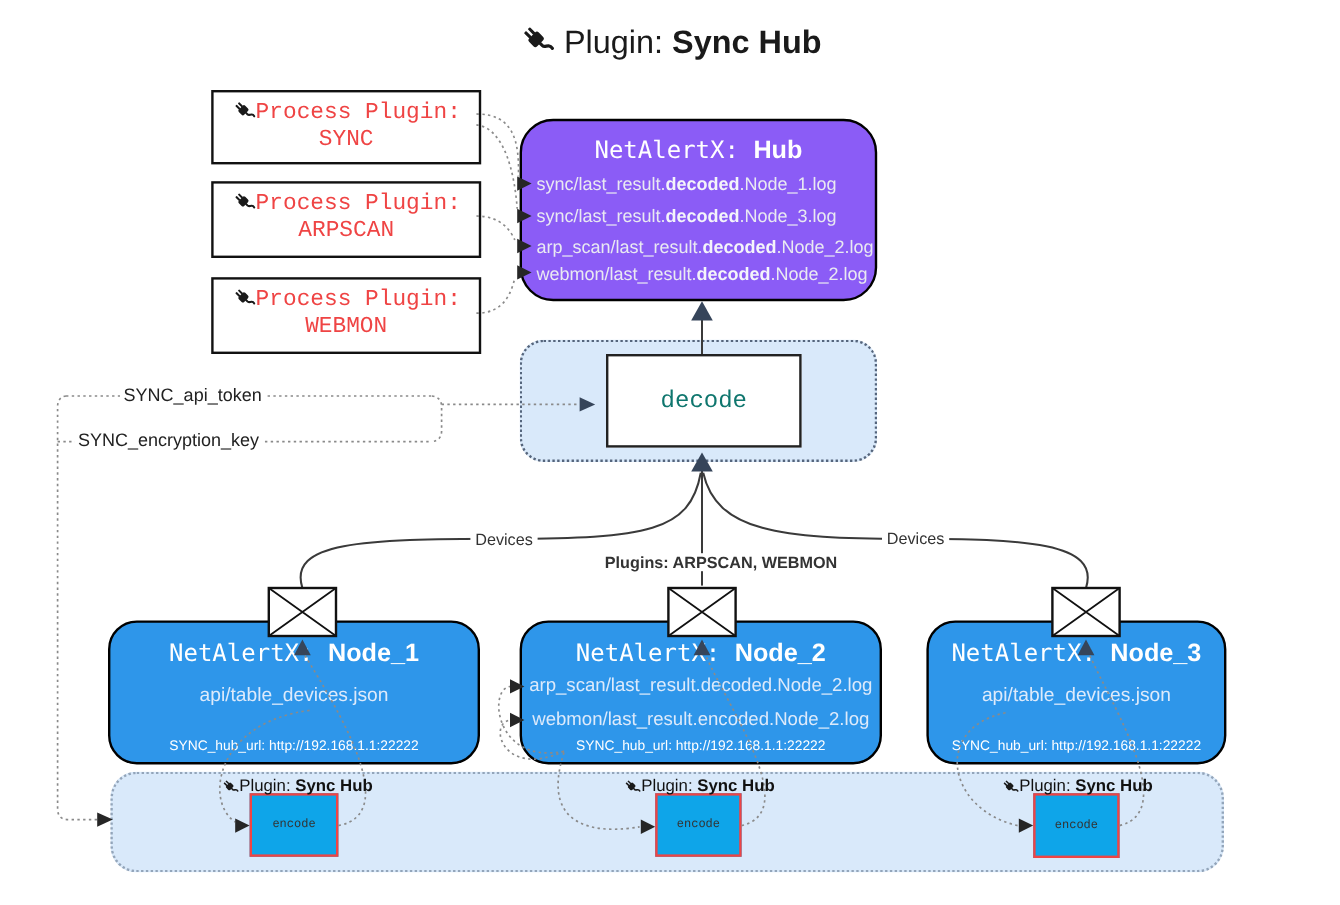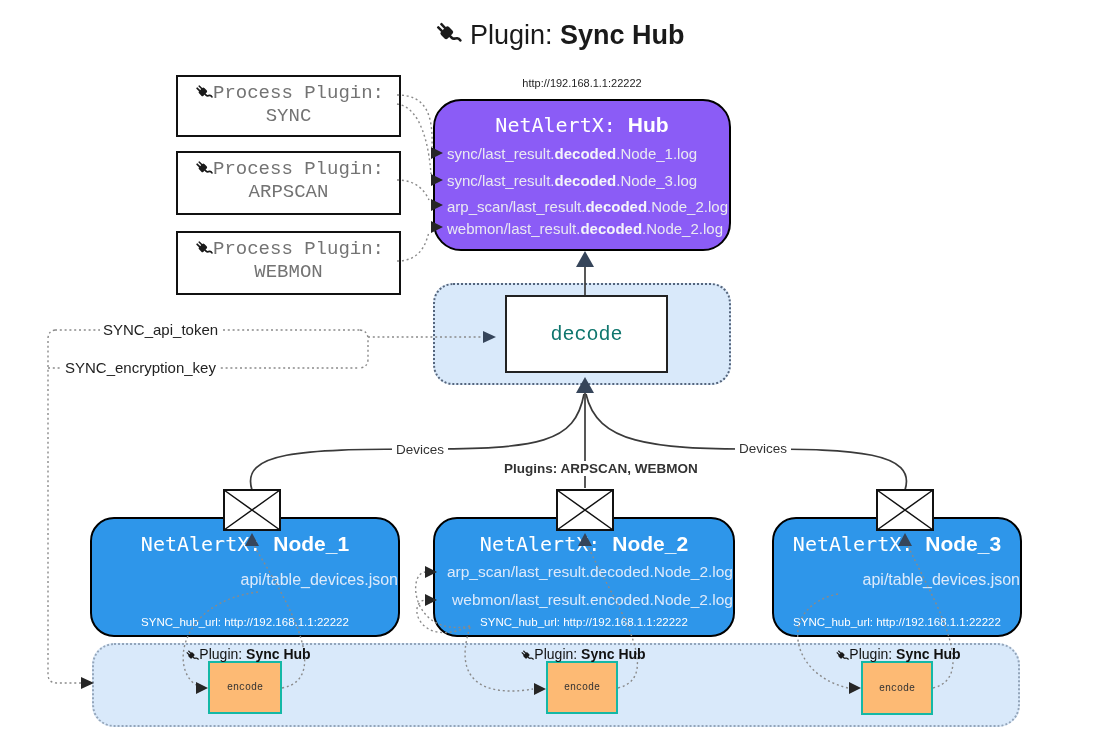--- a/index.html
+++ b/index.html
@@ -4,21 +4,21 @@
 <style>
   html,body{margin:0;padding:0;background:#fff;}
   #canvas{position:relative;width:1117px;height:754px;background:#fff;
           font-family:"Liberation Sans",sans-serif;overflow:hidden;border-radius:25px;}
   .abs{position:absolute;}
   
   #title{left:0;right:0;top:18px;text-align:center;font-size:27px;color:#1a1a1a;z-index:6;}
   #title .bold{font-weight:bold;}
   
   .pbox{background:#fff;border:2px solid #111;text-align:center;
-        font-family:"Liberation Mono","DejaVu Sans Mono",monospace;font-size:19px;color:#737373;z-index:2;}
+        font-family:"Liberation Mono","DejaVu Sans Mono",monospace;font-size:19px;color:#ef4444;z-index:2;}
   .pbox .l1{margin-top:5px;white-space:nowrap;}
   .pbox .l2{margin-top:1px;}
   
   #huburl{left:433px;top:77px;width:298px;text-align:center;font-size:11px;color:#1f1f1f;z-index:2;}
   #hub{left:433px;top:99px;width:298px;height:152px;background:#8b5cf6;border:2px solid #000;
        border-radius:28px;box-sizing:border-box;z-index:2;}
   #hub .htitle{position:absolute;left:0;right:0;top:12px;text-align:center;color:#fff;
        font-family:"DejaVu Sans Mono",monospace;font-size:20px;}
   #hub .htitle .bold{font-family:"Liberation Sans",sans-serif;font-weight:bold;font-size:21px;}
   .hlog{position:absolute;left:12px;right:4px;height:20px;color:#e9e9f2;font-size:15px;white-space:nowrap;}
@@ -31,27 +31,27 @@
           font-family:"Liberation Mono","DejaVu Sans Mono",monospace;font-size:20px;color:#0f766e;z-index:2;}
   
   .setlab{font-size:15px;color:#222;background:#fff;padding:0 3px;white-space:nowrap;z-index:6;}
   
   .edgelab{font-size:13.5px;color:#333;background:#fff;padding:0 4px;white-space:nowrap;z-index:6;}
   
   .node{background:#2e96ea;border:2px solid #000;border-radius:24px;box-sizing:border-box;z-index:2;}
   .node .ntitle{position:absolute;left:0;right:0;top:13px;text-align:center;color:#fff;
        font-family:"DejaVu Sans Mono",monospace;font-size:20px;white-space:nowrap;}
   .node .ntitle .bold{font-family:"Liberation Sans",sans-serif;font-weight:bold;font-size:21px;}
-  .nfile{position:absolute;left:0;right:0;text-align:right;color:#ddeafb;font-size:16px;white-space:nowrap;}
+  .nfile{position:absolute;left:0;right:0;text-align:center;color:#ddeafb;font-size:16px;white-space:nowrap;}
   .nfile.small{font-size:15.5px;}
   .nurl{position:absolute;left:0;right:0;bottom:7px;text-align:center;color:#fff;font-size:11.5px;}
   
   #botwrap{left:92px;top:643px;width:928px;height:84px;background:#d9e9fa;
            border:2px dotted #93a5ba;border-radius:22px;box-sizing:border-box;z-index:1;}
-  .ebox{background:#fdba74;border:2px solid #14b8a6;box-sizing:border-box;display:flex;align-items:center;
+  .ebox{background:#0ea5e9;border:2px solid #ef4444;box-sizing:border-box;display:flex;align-items:center;
         justify-content:center;font-family:"Liberation Mono","DejaVu Sans Mono",monospace;
         font-size:10px;color:#333;z-index:2;}
   .elab{font-size:14px;color:#111;text-align:center;white-space:nowrap;z-index:6;}
   .elab .bold{font-weight:bold;}
   
   #overlay{position:absolute;left:0;top:0;z-index:5;pointer-events:none;}
   .solid{fill:none;stroke:#3a3a3a;stroke-width:1.7px;}
   .dot{fill:none;stroke:#8a8a8a;stroke-width:1.4px;stroke-dasharray:2,2.8;}
   .tri{fill:#262626;}
   .bigarrow{fill:#36455a;}
@@ -104,21 +104,20 @@
           <g fill="#1a1a1a" transform="rotate(-45 12 12)">
             <rect x="7.5" y="8" width="9" height="7.5" rx="1.8"></rect>
             <rect x="9.2" y="3" width="2" height="5.5" rx="0.6"></rect>
             <rect x="12.8" y="3" width="2" height="5.5" rx="0.6"></rect>
             <path d="M12 15.5 v2.2 c0 1.6 1.8 1.9 2.8 3 c0.8 0.9 0.9 1.8 0.6 3" fill="none" stroke="#1a1a1a" stroke-width="2.1" stroke-linecap="round"></path>
           </g>
         </svg><span>Process Plugin:</span></div>
     <div class="l2">WEBMON</div>
   </div>
 
-  <div class="abs" id="huburl">http://192.168.1.1:22222</div>
   <div class="abs" id="hub">
     <div class="htitle"><span>NetAlertX: </span><span class="bold">Hub</span></div>
     <div class="hlog" style="top:44px;"><span>sync/last_result.</span><b>decoded</b><span>.Node_1.log</span></div>
     <div class="hlog" style="top:71px;"><span>sync/last_result.</span><b>decoded</b><span>.Node_3.log</span></div>
     <div class="hlog" style="top:97px;"><span>arp_scan/last_result.</span><b>decoded</b><span>.Node_2.log</span></div>
     <div class="hlog" style="top:119px;"><span>webmon/last_result.</span><b>decoded</b><span>.Node_2.log</span></div>
   </div>
 
   <div class="abs" id="decwrap"></div>
   <div class="abs" id="decode">decode</div>

